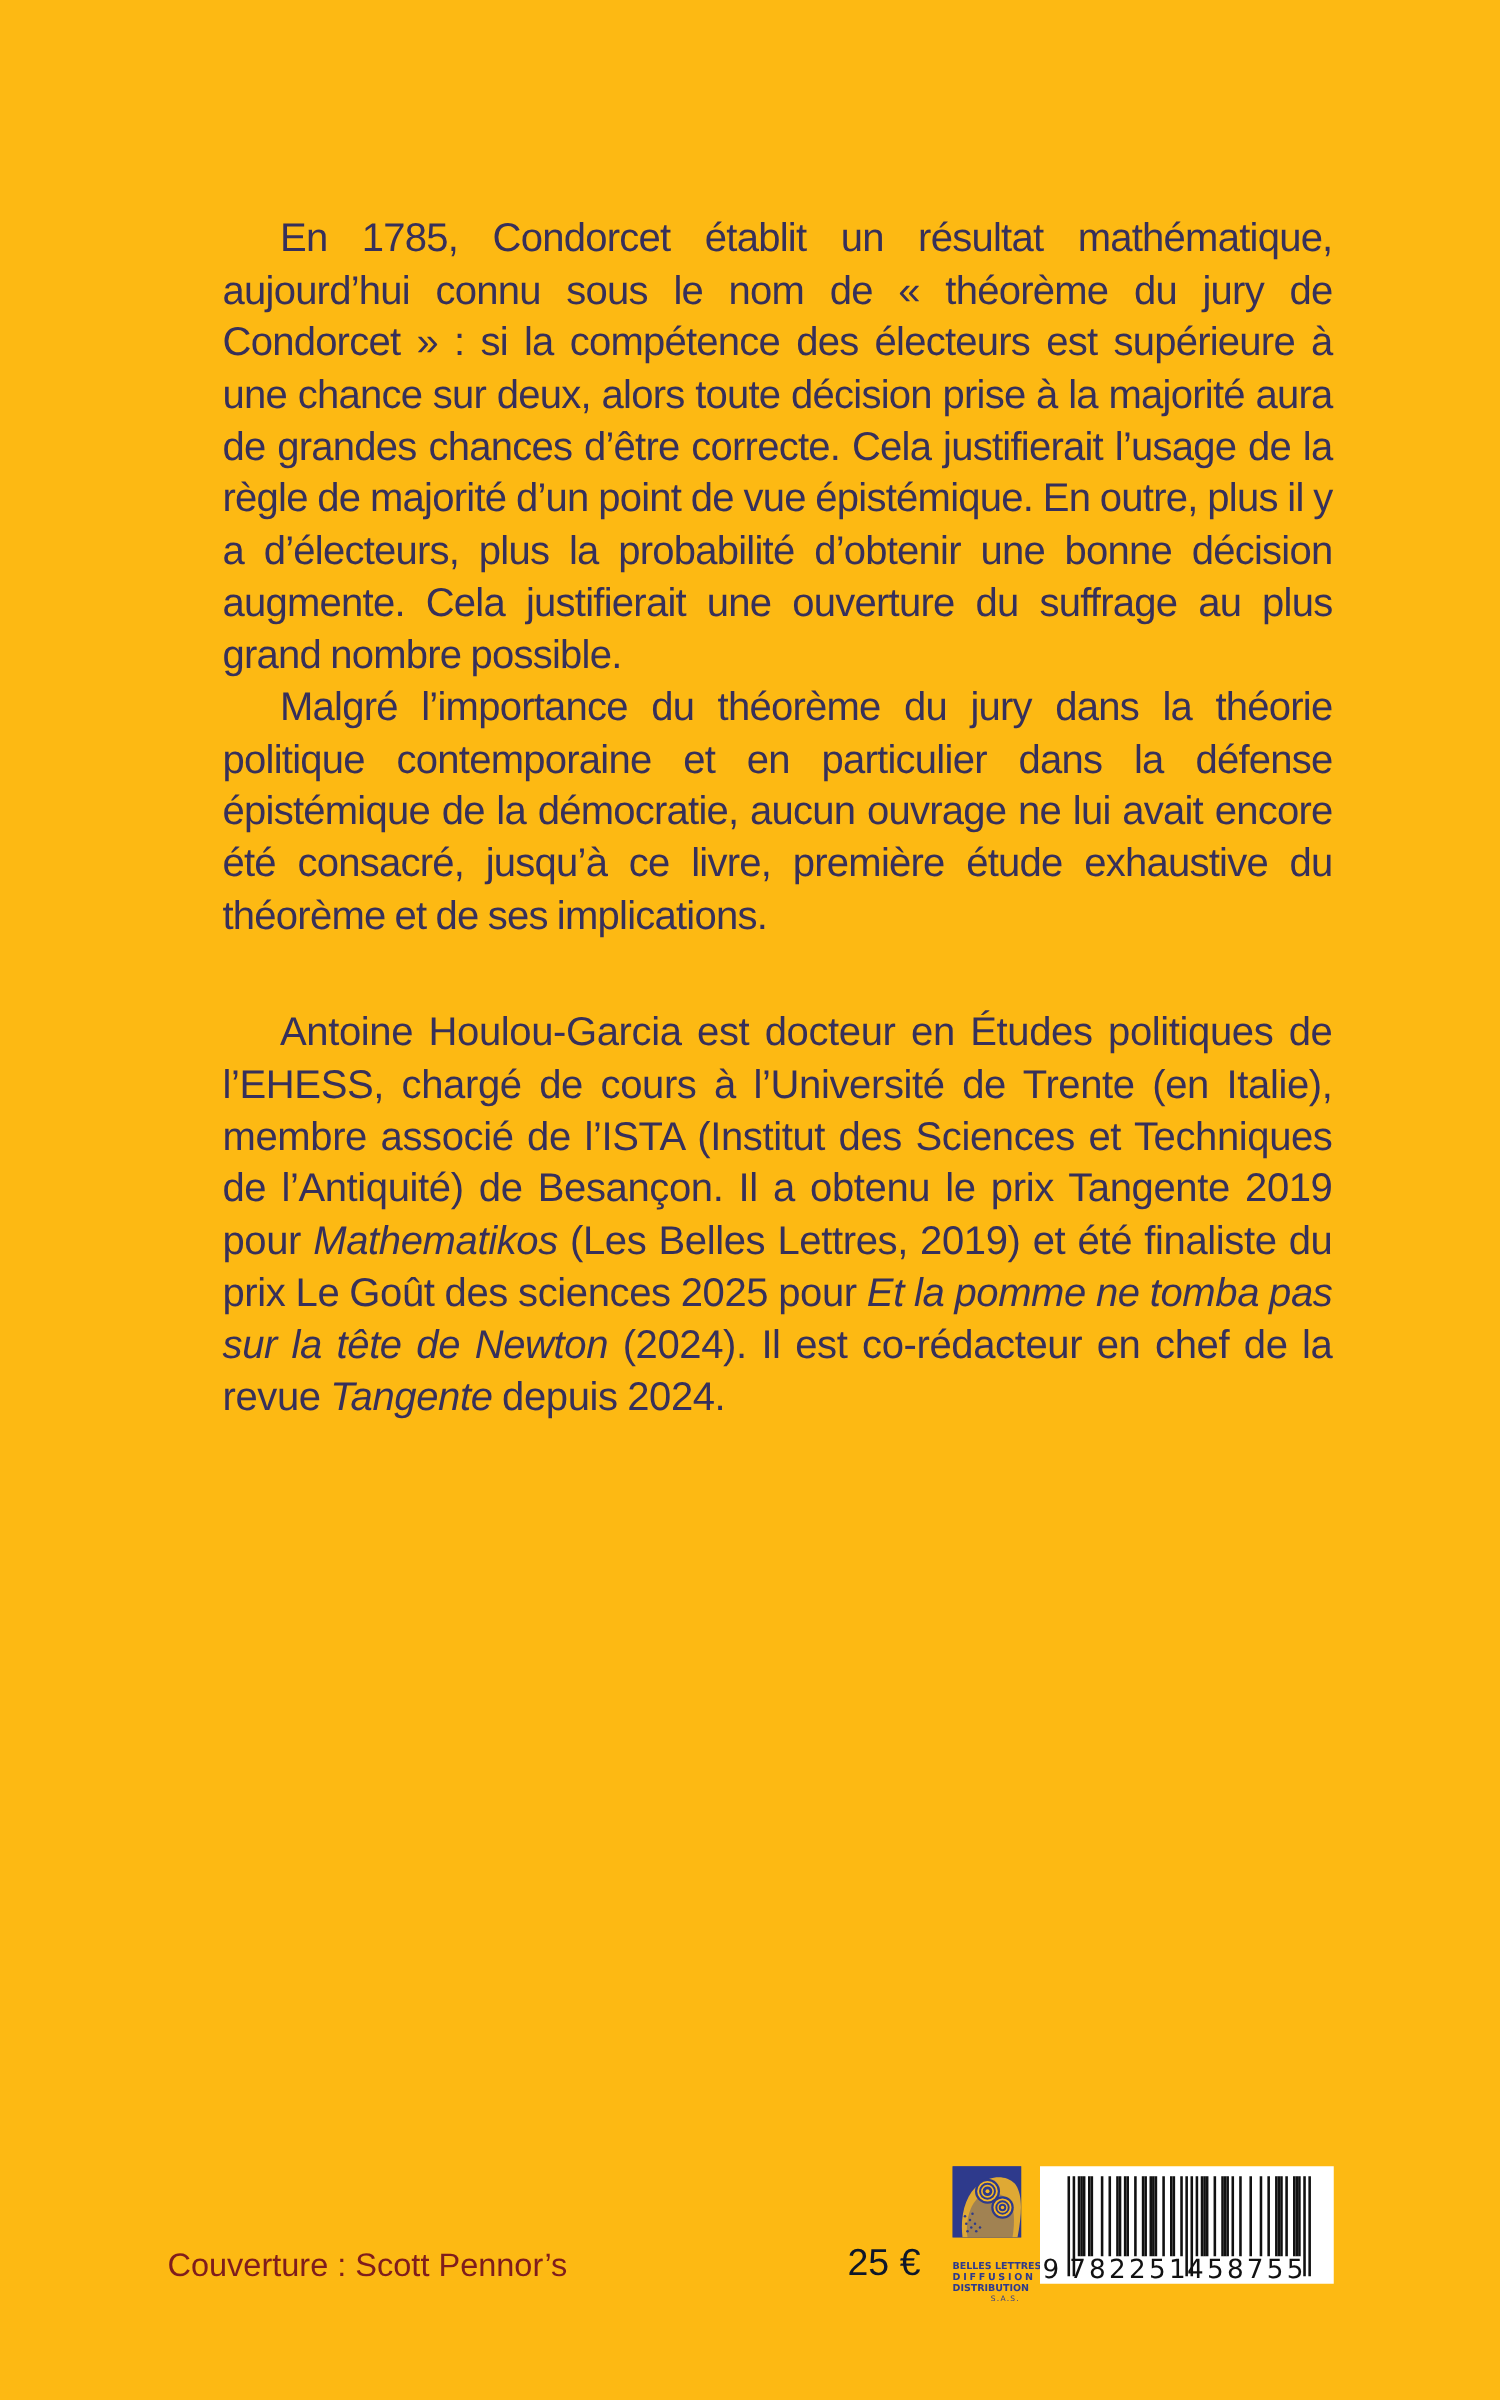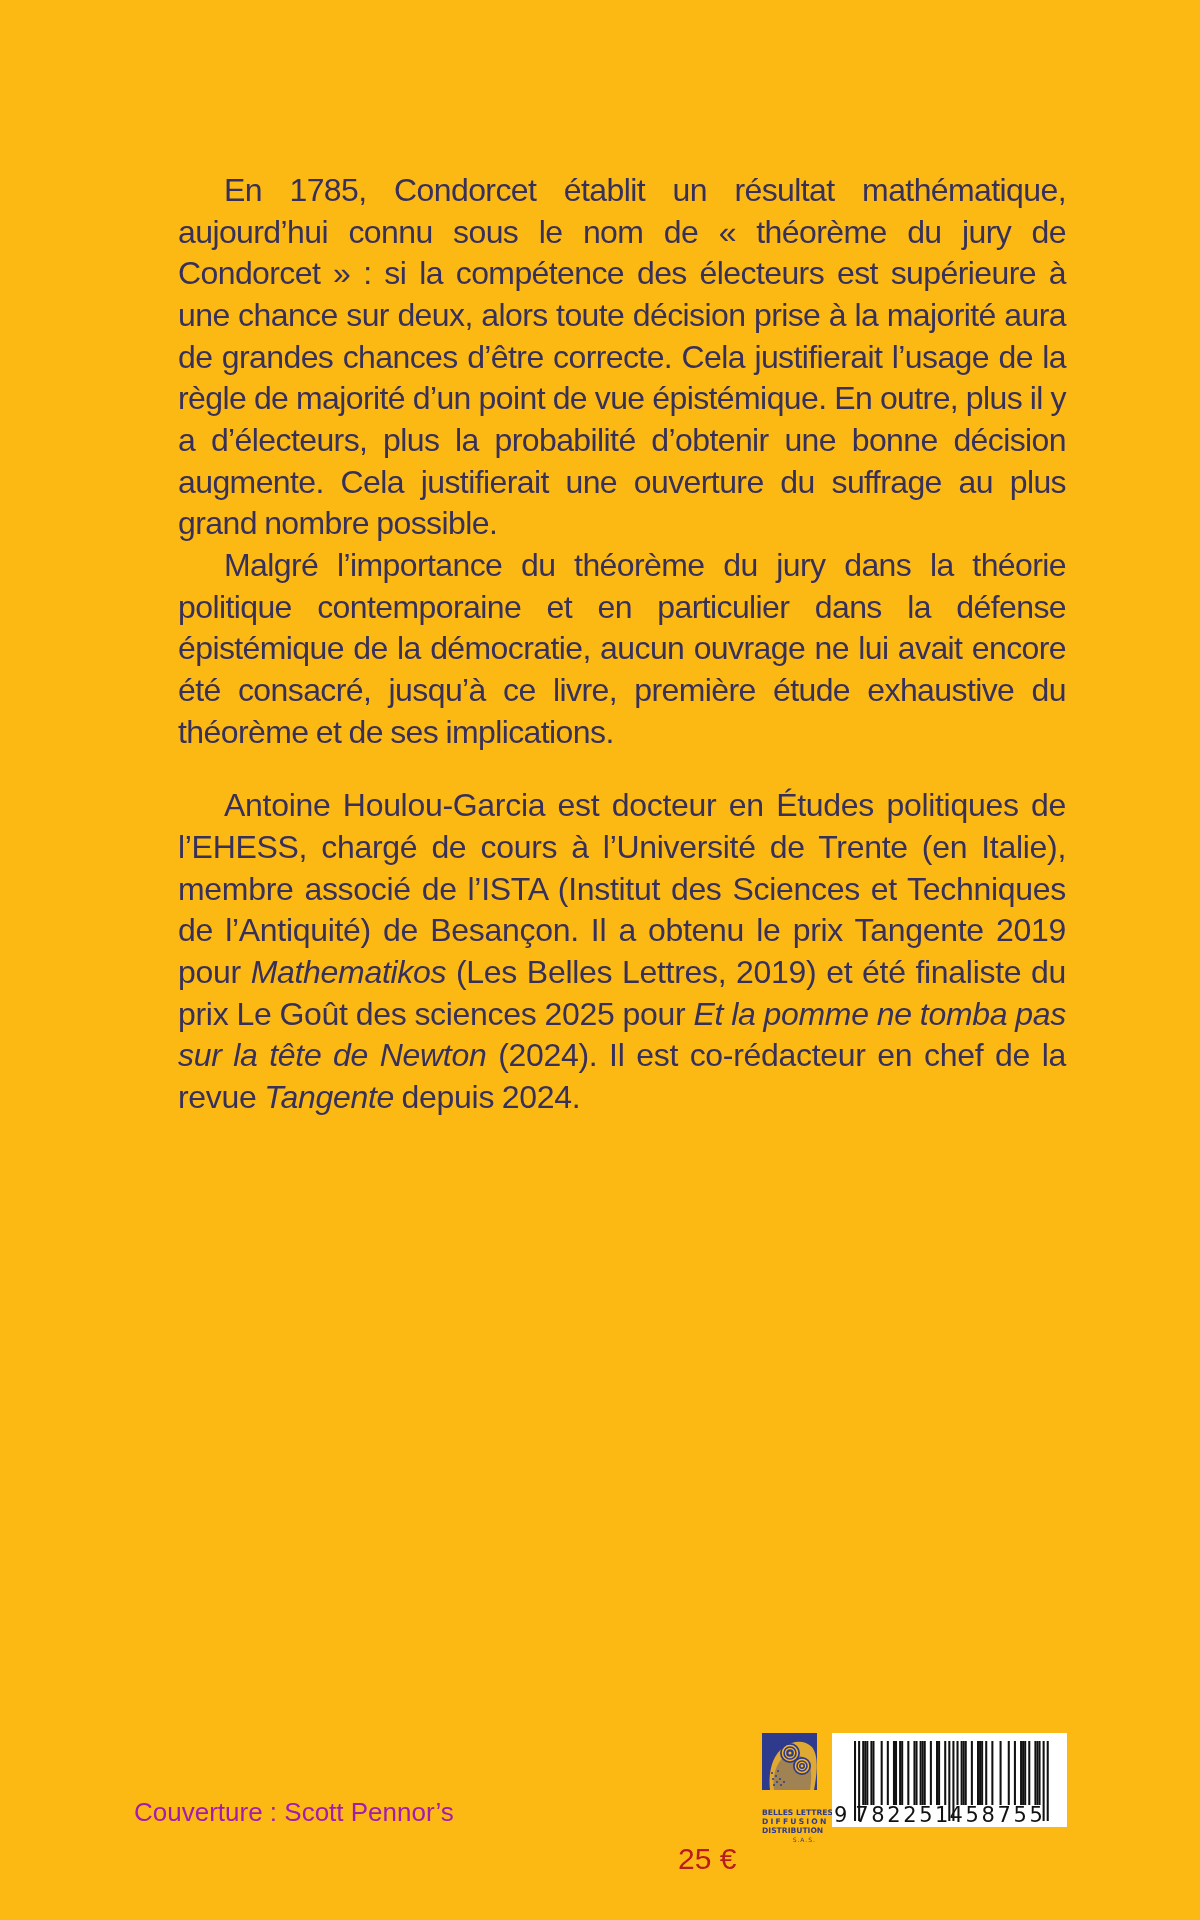--- a/index.html
+++ b/index.html
@@ -22,41 +22,40 @@
     text-align: justify;
     letter-spacing: -0.6px;
     word-spacing: -1px;
     font-family: "Liberation Sans", sans-serif;
     font-size: 32px;
   }
   .text-block p {
     margin: 0;
     text-indent: 46px;
   }
-  .text-block p.gap-before { margin-top: 32px; }
+  .text-block p.gap-before { margin-top: 52px; }
   .text-block p.bio { letter-spacing: -0.3px; }
   em { font-style: italic; }
 
   .credit {
     position: absolute;
     left: 134px;
     top: 1797px;
     font-family: "Liberation Sans", sans-serif;
     font-size: 26px;
-    color: #a21caf;
+    color: #7f1d1d;
     text-align: right;
   }
   .price {
     position: absolute;
     left: 678px;
     top: 1794px;
     font-family: "Liberation Sans", sans-serif;
     font-size: 30px;
-    color: #b91c1c;
-    margin-top: 48px;
+    color: #0f172a;
   }
   .logo {
     position: absolute;
     left: 762px;
     top: 1733px;
     width: 56px;
   }
   .logo-mark {
     width: 55px;
     height: 57px;

